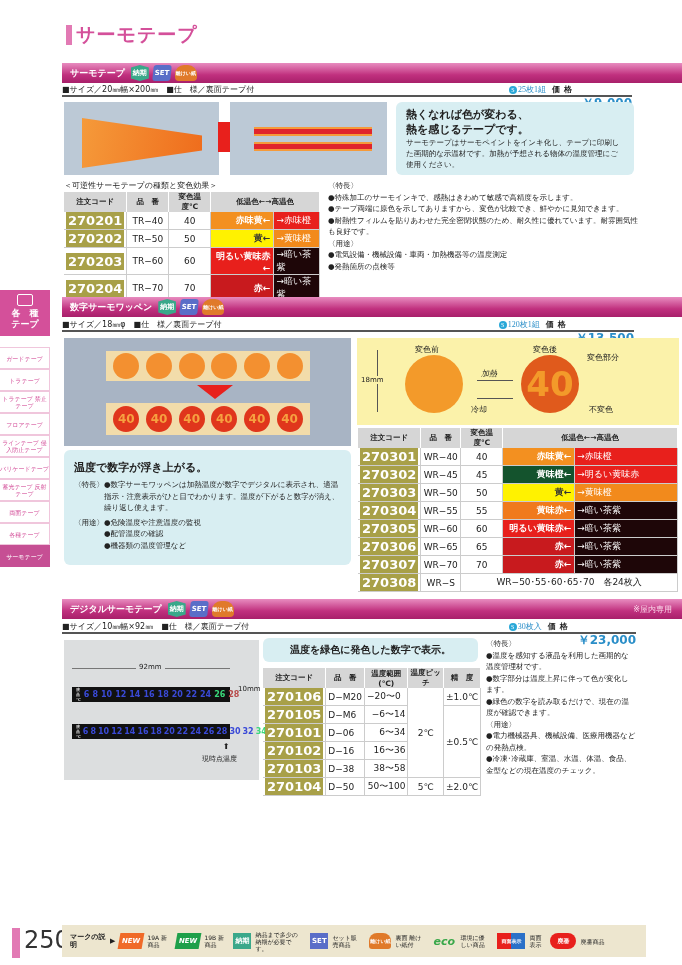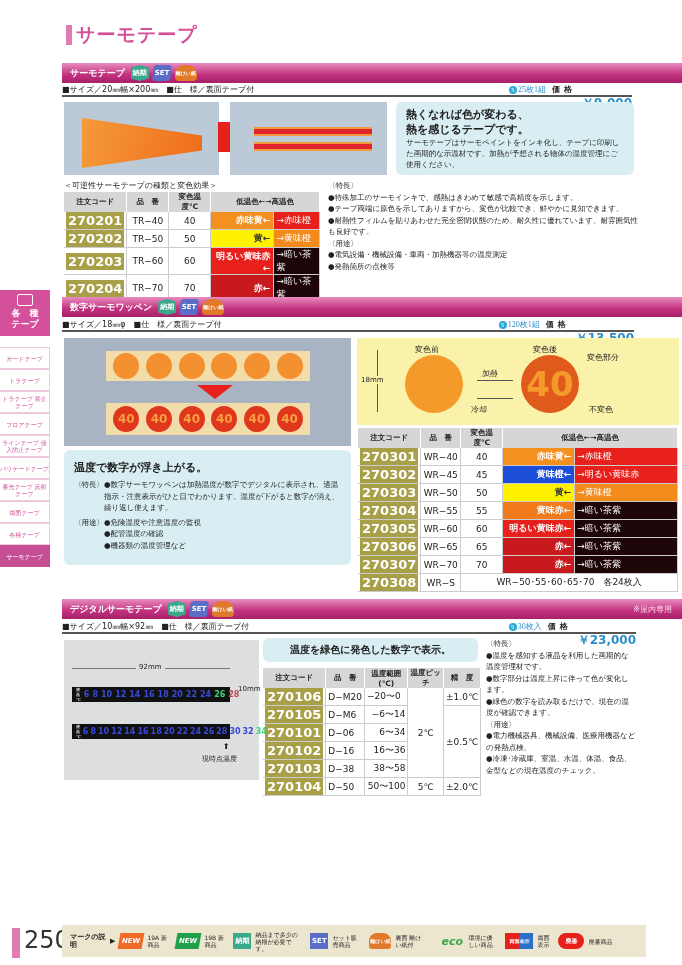--- a/index.html
+++ b/index.html
@@ -267,21 +267,21 @@
     <td><span class="code">270301</span></td>
     <td>WR−40</td>
     <td>40</td>
     <td class="cl" style="background:#f39020; width:72px">赤味黄←</td>
     <td class="ch" style="background:#e8201c">→赤味橙</td>
   </tr>
   <tr>
     <td><span class="code">270302</span></td>
     <td>WR−45</td>
     <td>45</td>
-    <td class="cl" style="background:#1d4ed8">黄味橙←</td>
+    <td class="cl" style="background:#14532d">黄味橙←</td>
     <td class="ch" style="background:#e8201c">→明るい黄味赤</td>
   </tr>
   <tr>
     <td><span class="code">270303</span></td>
     <td>WR−50</td>
     <td>50</td>
     <td class="cl dark" style="background:#fff200">黄←</td>
     <td class="ch" style="background:#f28a1c">→黄味橙</td>
   </tr>
   <tr>
@@ -446,19 +446,19 @@
   <span class="ic" style="width:24px; background:#f06a28; transform:skewX(-10deg);">NEW</span>
   <span class="txt" style="width:22px;">19A 新商品</span>
   <span class="ic" style="width:24px; background:#1ea04a; transform:skewX(-10deg);">NEW</span>
   <span class="txt" style="width:22px;">19B 新商品</span>
   <span class="ic" style="width:18px; background:#3aa88a;">納期</span>
   <span class="txt" style="width:48px;">納品まで多少の納期が必要です。</span>
   <span class="ic" style="width:18px; background:#5a6ec8;">SET</span>
   <span class="txt" style="width:30px;">セット販売商品</span>
   <span class="ic" style="width:22px; background:#e07a2a; border-radius:8px 8px 3px 3px; font-size:5px;">離けい紙</span>
   <span class="txt" style="width:30px;">裏面 離けい紙付</span>
-  <span class="ic" style="width:24px; color:#3aa84a; font-style:italic; font-size:11px;margin-left:8px;">eco</span>
+  <span class="ic" style="width:24px; color:#3aa84a; font-style:italic; font-size:11px;">eco</span>
   <span class="txt" style="width:30px;">環境に優しい商品</span>
   <span class="ic" style="width:28px; background:linear-gradient(90deg,#e8201c 50%,#2a70c8 50%); font-size:5px;">両面表示</span>
   <span class="txt" style="width:14px;">両面表示</span>
   <span class="ic" style="width:26px; background:#e8201c; border-radius:8px; font-size:6px;">廃番</span>
   <span class="txt">廃番商品</span>
 </div>
 
 </body></html>

